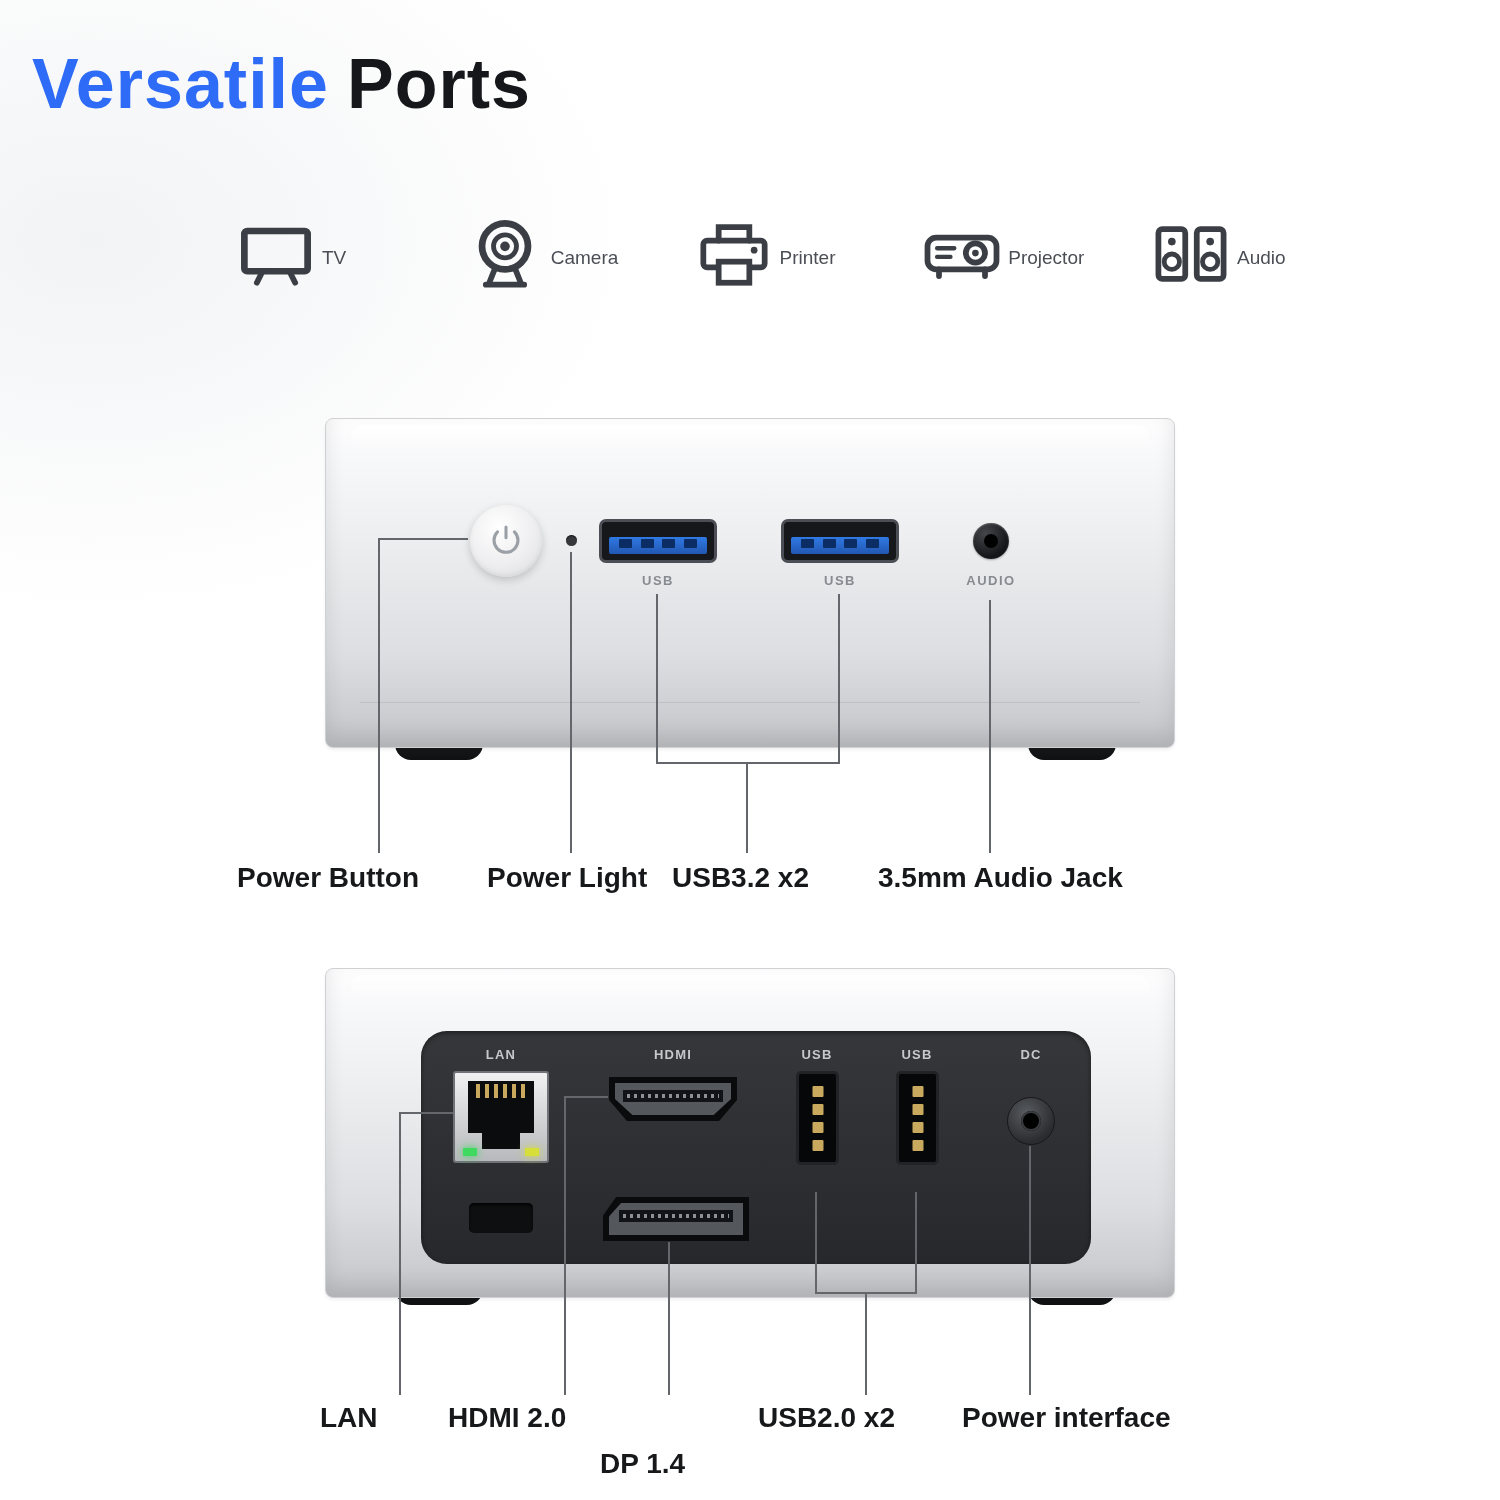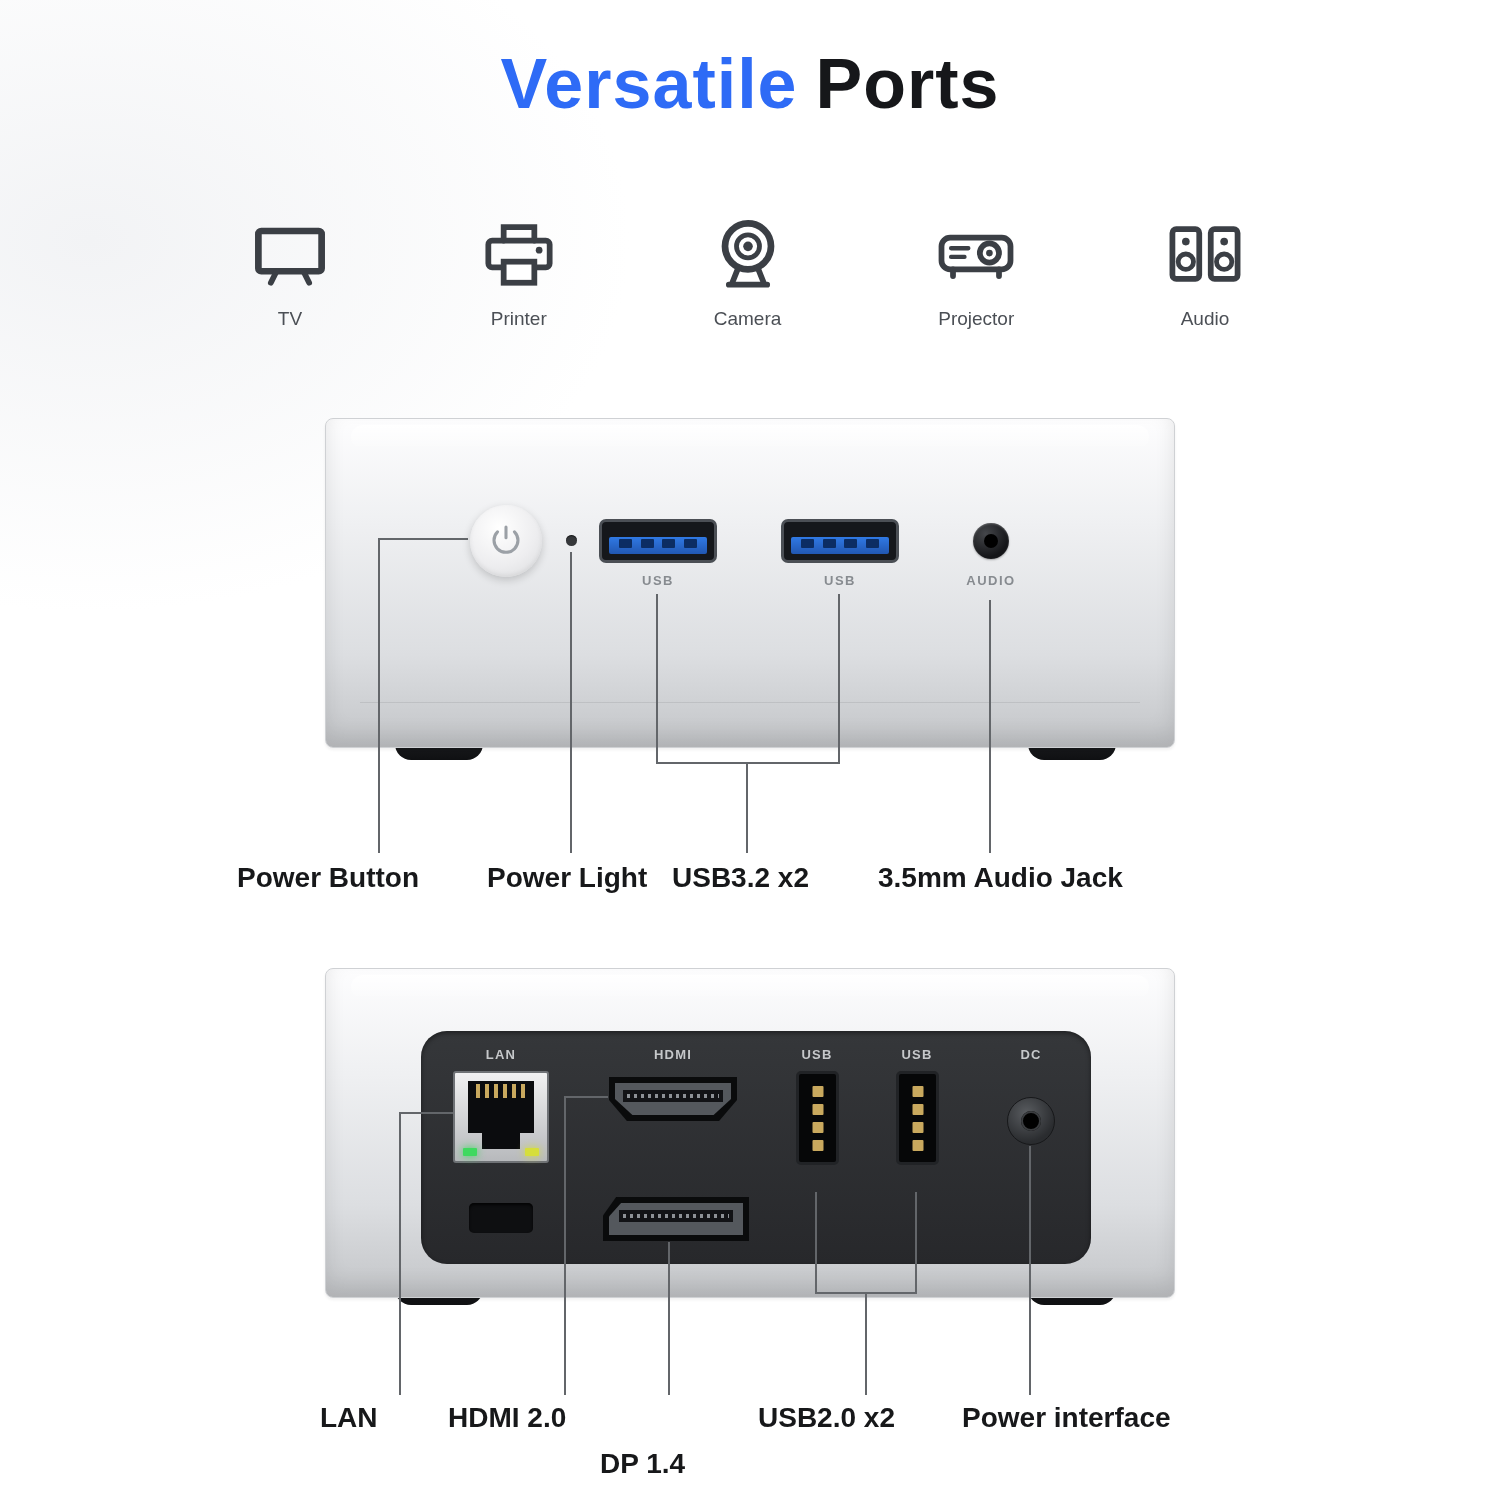--- a/index.html
+++ b/index.html
@@ -3,29 +3,29 @@
 <meta charset="utf-8">
 <style>
   * { box-sizing: border-box; }
   body { margin:0; background:#ffffff; font-family:"Liberation Sans", sans-serif; }
   .canvas {
     position:relative; width:1500px; height:1500px; overflow:hidden;
     background: radial-gradient(ellipse 900px 620px at 6% 16%, #f2f3f5 0%, rgba(255,255,255,0) 60%), #ffffff;
   }
 
   
-  .title { position:absolute; top:44px; left:0; width:100%; text-align:center;
-           font-size:70px; font-weight:bold; letter-spacing:1px; color:#121316; }
+  .title { position:absolute; top:44px; left:0; width:100%; 
+           font-size:70px; font-weight:bold; letter-spacing:1px; color:#121316;padding-left:32px; }
   .title .accent { color:#2e6bf6; }
   .title .rest { color:#16171a; margin-left:18px; }
 
   
   .icons-row { position:absolute; left:230px; top:208px; width:1035px;
                display:flex; justify-content:space-between; }
-  .icon-item { width:120px; display:flex; flex-direction:column; align-items:center; }
+  .icon-item { width:120px; display:flex; align-items:center; }
   .icon-item svg { display:block; }
   .icon-label { margin-top:8px; font-size:19px; color:#4b4f55; }
 
   
   .device {
     position:absolute; left:325px; width:850px; height:330px; border-radius:8px;
     background: linear-gradient(180deg,#fdfdfe 0%, #eff0f2 32%, #dcdee1 72%, #c3c5c8 100%);
     border:1px solid #cfd1d4;
     box-shadow: inset 0 -12px 20px rgba(0,0,0,0.10), 0 2px 3px rgba(0,0,0,0.06);
   }
@@ -118,41 +118,41 @@
           <rect x="15" y="24" width="66" height="42" rx="3"></rect>
           <path d="M34 66 L28 78 M62 66 L68 78" stroke-width="6"></path>
         </svg>
       </span>
       <div class="icon-label">TV</div>
     </div>
 
 
     <div class="icon-item">
       <span>
-        <svg viewBox="0 0 96 96" width="92" height="92" fill="none" stroke="#3b3f45" stroke-width="6" stroke-linecap="round">
-          <path d="M32 34 V20 H64 V34"></path>
-          <rect x="16" y="34" width="64" height="28" rx="4"></rect>
-          <rect x="32" y="56" width="32" height="22" fill="#ffffff"></rect>
-          <circle cx="69" cy="44" r="3.5" fill="#3b3f45" stroke="none"></circle>
-        </svg>
-      </span>
-      <div class="icon-label">Printer</div>
-    </div>
-
-    <div class="icon-item">
-      <span>
         <svg viewBox="0 0 96 96" width="92" height="92" fill="none" stroke="#3b3f45" stroke-width="7" stroke-linecap="round">
           <circle cx="48" cy="40" r="24"></circle>
           <circle cx="48" cy="40" r="12" stroke-width="5"></circle>
           <circle cx="48" cy="40" r="5" fill="#3b3f45" stroke="none"></circle>
           <path d="M38 62 L32 77 M58 62 L64 77" stroke-width="6"></path>
           <path d="M28 80 H68" stroke-width="6"></path>
         </svg>
       </span>
       <div class="icon-label">Camera</div>
+    </div>
+
+    <div class="icon-item">
+      <span>
+        <svg viewBox="0 0 96 96" width="92" height="92" fill="none" stroke="#3b3f45" stroke-width="6" stroke-linecap="round">
+          <path d="M32 34 V20 H64 V34"></path>
+          <rect x="16" y="34" width="64" height="28" rx="4"></rect>
+          <rect x="32" y="56" width="32" height="22" fill="#ffffff"></rect>
+          <circle cx="69" cy="44" r="3.5" fill="#3b3f45" stroke="none"></circle>
+        </svg>
+      </span>
+      <div class="icon-label">Printer</div>
     </div>
 
     <div class="icon-item">
       <span>
         <svg viewBox="0 0 96 96" width="92" height="92" fill="none" stroke="#3b3f45" stroke-width="6" stroke-linecap="round">
           <rect x="12" y="31" width="72" height="33" rx="9"></rect>
           <circle cx="62" cy="47" r="10"></circle>
           <circle cx="62" cy="47" r="3.5" fill="#3b3f45" stroke="none"></circle>
           <path d="M22 42 H40 M22 51 H36" stroke-width="4.5"></path>
           <path d="M24 64 V71 M72 64 V71"></path>

